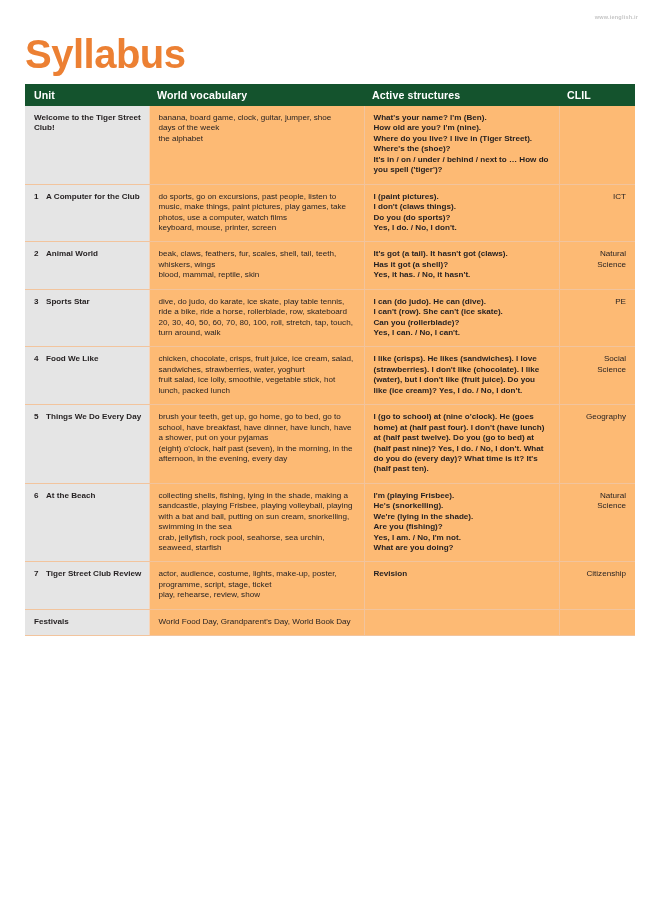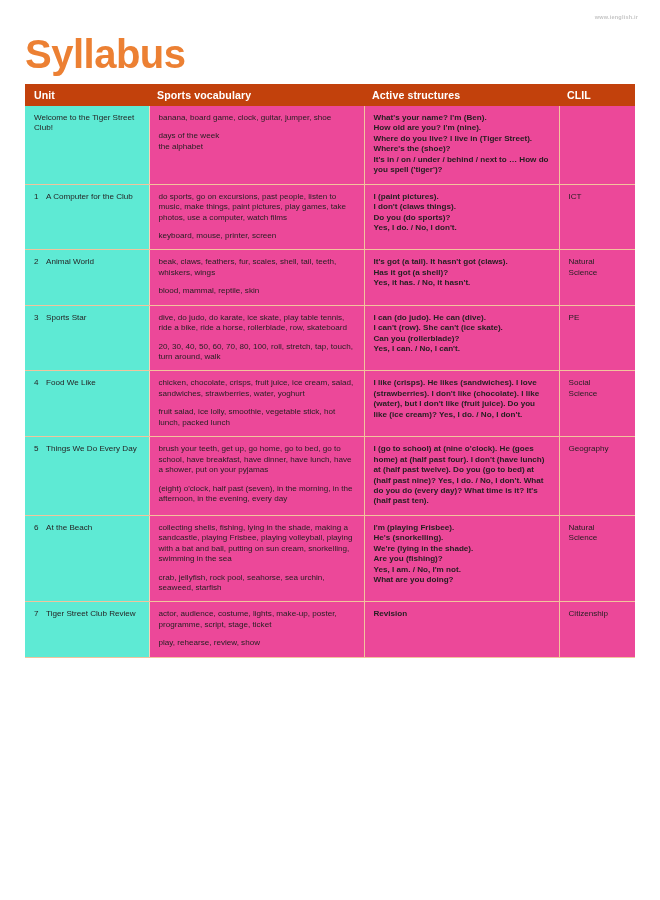--- a/index.html
+++ b/index.html
@@ -48,65 +48,65 @@
     width: 610px;
     table-layout: fixed;
     font-size: 8.1px;
   }
   table.syllabus col.c-unit     { width: 124px; }
   table.syllabus col.c-vocab    { width: 215px; }
   table.syllabus col.c-struct   { width: 195px; }
   table.syllabus col.c-clil     { width: 76px; }
 
   thead th {
-    background: #c2410c;
+    background: #14532d;
     color: #ffffff;
     font-size: 10.6px;
     font-weight: bold;
     text-align: left;
     padding: 5px 8px 5px 8px;
     border: none;
     letter-spacing: 0.1px;
   }
   thead th.th-unit { padding-left: 9px; }
 
   tbody td {
     vertical-align: top;
     padding: 7px 9px 8px 9px;
     border-bottom: 1px solid #f2c49d;
     border-right: 1px solid #f2c49d;
     line-height: 1.29;
     color: #231f20;
-    background: #ec4899;
-  }
-  tbody td:last-child { border-right: none; }
+    background: #fdba74;
+  }
+  tbody td:last-child { border-right: none; text-align: right; }
 
   td.unit-cell {
-    background: #5eead4;
-    font-weight: normal;
+    background: #e5e5e5;
+    font-weight: bold;
     color: #231f20;
     border-right: 1px solid #f8d5b8;
     padding-left: 9px;
     padding-right: 4px;
   }
   td.unit-cell .unit-inner {
     display: flex;
     gap: 5px;
   }
   td.unit-cell .unit-num {
     min-width: 7px;
     flex: 0 0 auto;
   }
   td.unit-cell .unit-name {
     flex: 1 1 auto;
   }
   td.unit-cell.no-num .unit-inner { display: block; }
 
   .vocab-group { margin: 0; }
-  .vocab-group + .vocab-group { margin-top: 8px; }
+  .vocab-group + .vocab-group { }
 
   .struct-line { display: block; font-weight: bold; }
 
   td.clil-cell { color: #231f20; }
   .clil-line { display: block; }
 </style>
 </head>
 <body>
 
 <div class="page">
@@ -118,21 +118,21 @@
   <table class="syllabus">
     <colgroup>
       <col class="c-unit">
       <col class="c-vocab">
       <col class="c-struct">
       <col class="c-clil">
     </colgroup>
     <thead>
       <tr>
         <th class="th-unit">Unit</th>
-        <th>Sports vocabulary</th>
+        <th>World vocabulary</th>
         <th>Active structures</th>
         <th>CLIL</th>
       </tr>
     </thead>
     <tbody id="syllabus-body">
         <tr>
           <td class="unit-cell no-num">
             <div class="unit-inner"><span class="unit-name">Welcome to the Tiger Street Club!</span></div>
           </td>
           <td>
@@ -282,16 +282,26 @@
             <div class="vocab-group">actor, audience, costume, lights, make-up, poster, programme, script, stage, ticket</div>
             <div class="vocab-group">play, rehearse, review, show</div>
           </td>
           <td>
             <span class="struct-line">Revision</span>
           </td>
           <td class="clil-cell">
             <span class="clil-line">Citizenship</span>
           </td>
         </tr>
+        <tr>
+          <td class="unit-cell no-num">
+            <div class="unit-inner"><span class="unit-name">Festivals</span></div>
+          </td>
+          <td>
+            <div class="vocab-group">World Food Day, Grandparent's Day, World Book Day</div>
+          </td>
+          <td></td>
+          <td class="clil-cell"></td>
+        </tr>
       </tbody>
   </table>
 
 </div>
 
 </body></html>

